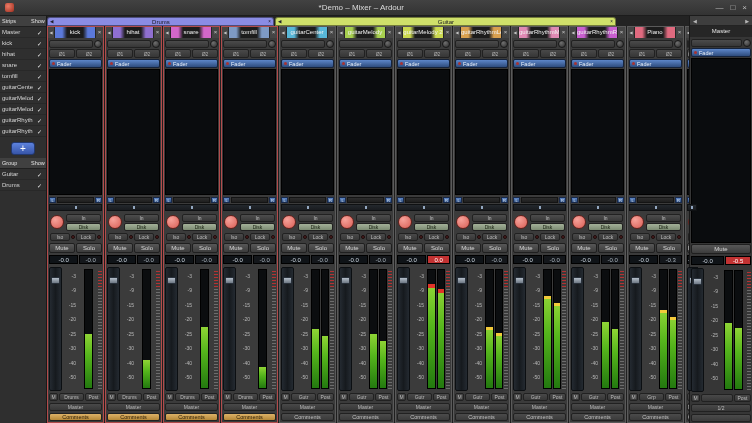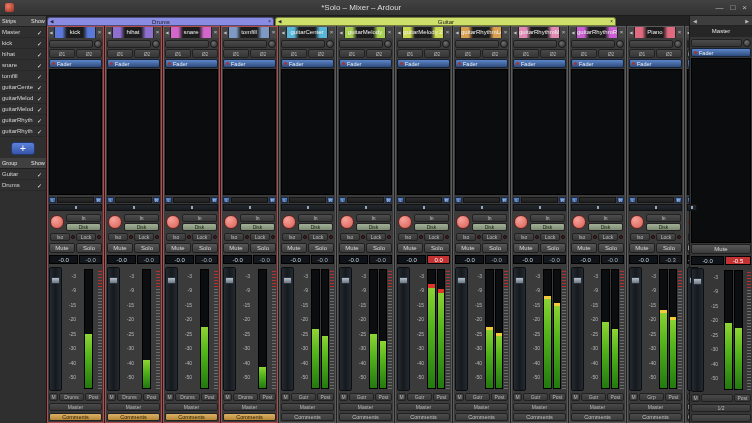--- a/index.html
+++ b/index.html
@@ -115,21 +115,21 @@
   .m-header .spacer{flex:1;}
   .master-name{background:#262626 !important;color:#e4e4e4;}
 </style>
 </head>
 <body>
 
 <div class="window">
 
   <div class="titlebar">
     <span class="app-icon"></span>
-    <span class="title">*Solo – Mixer – Ardour</span>
+    <span class="title">*Demo – Mixer – Ardour</span>
     <span class="win-btn">—</span>
     <span class="win-btn">□</span>
     <span class="win-btn">×</span>
   </div>
 
   <div class="content">
 
     <div class="sidebar">
       <div class="sb-header">
         <span class="h1">Strips</span>

